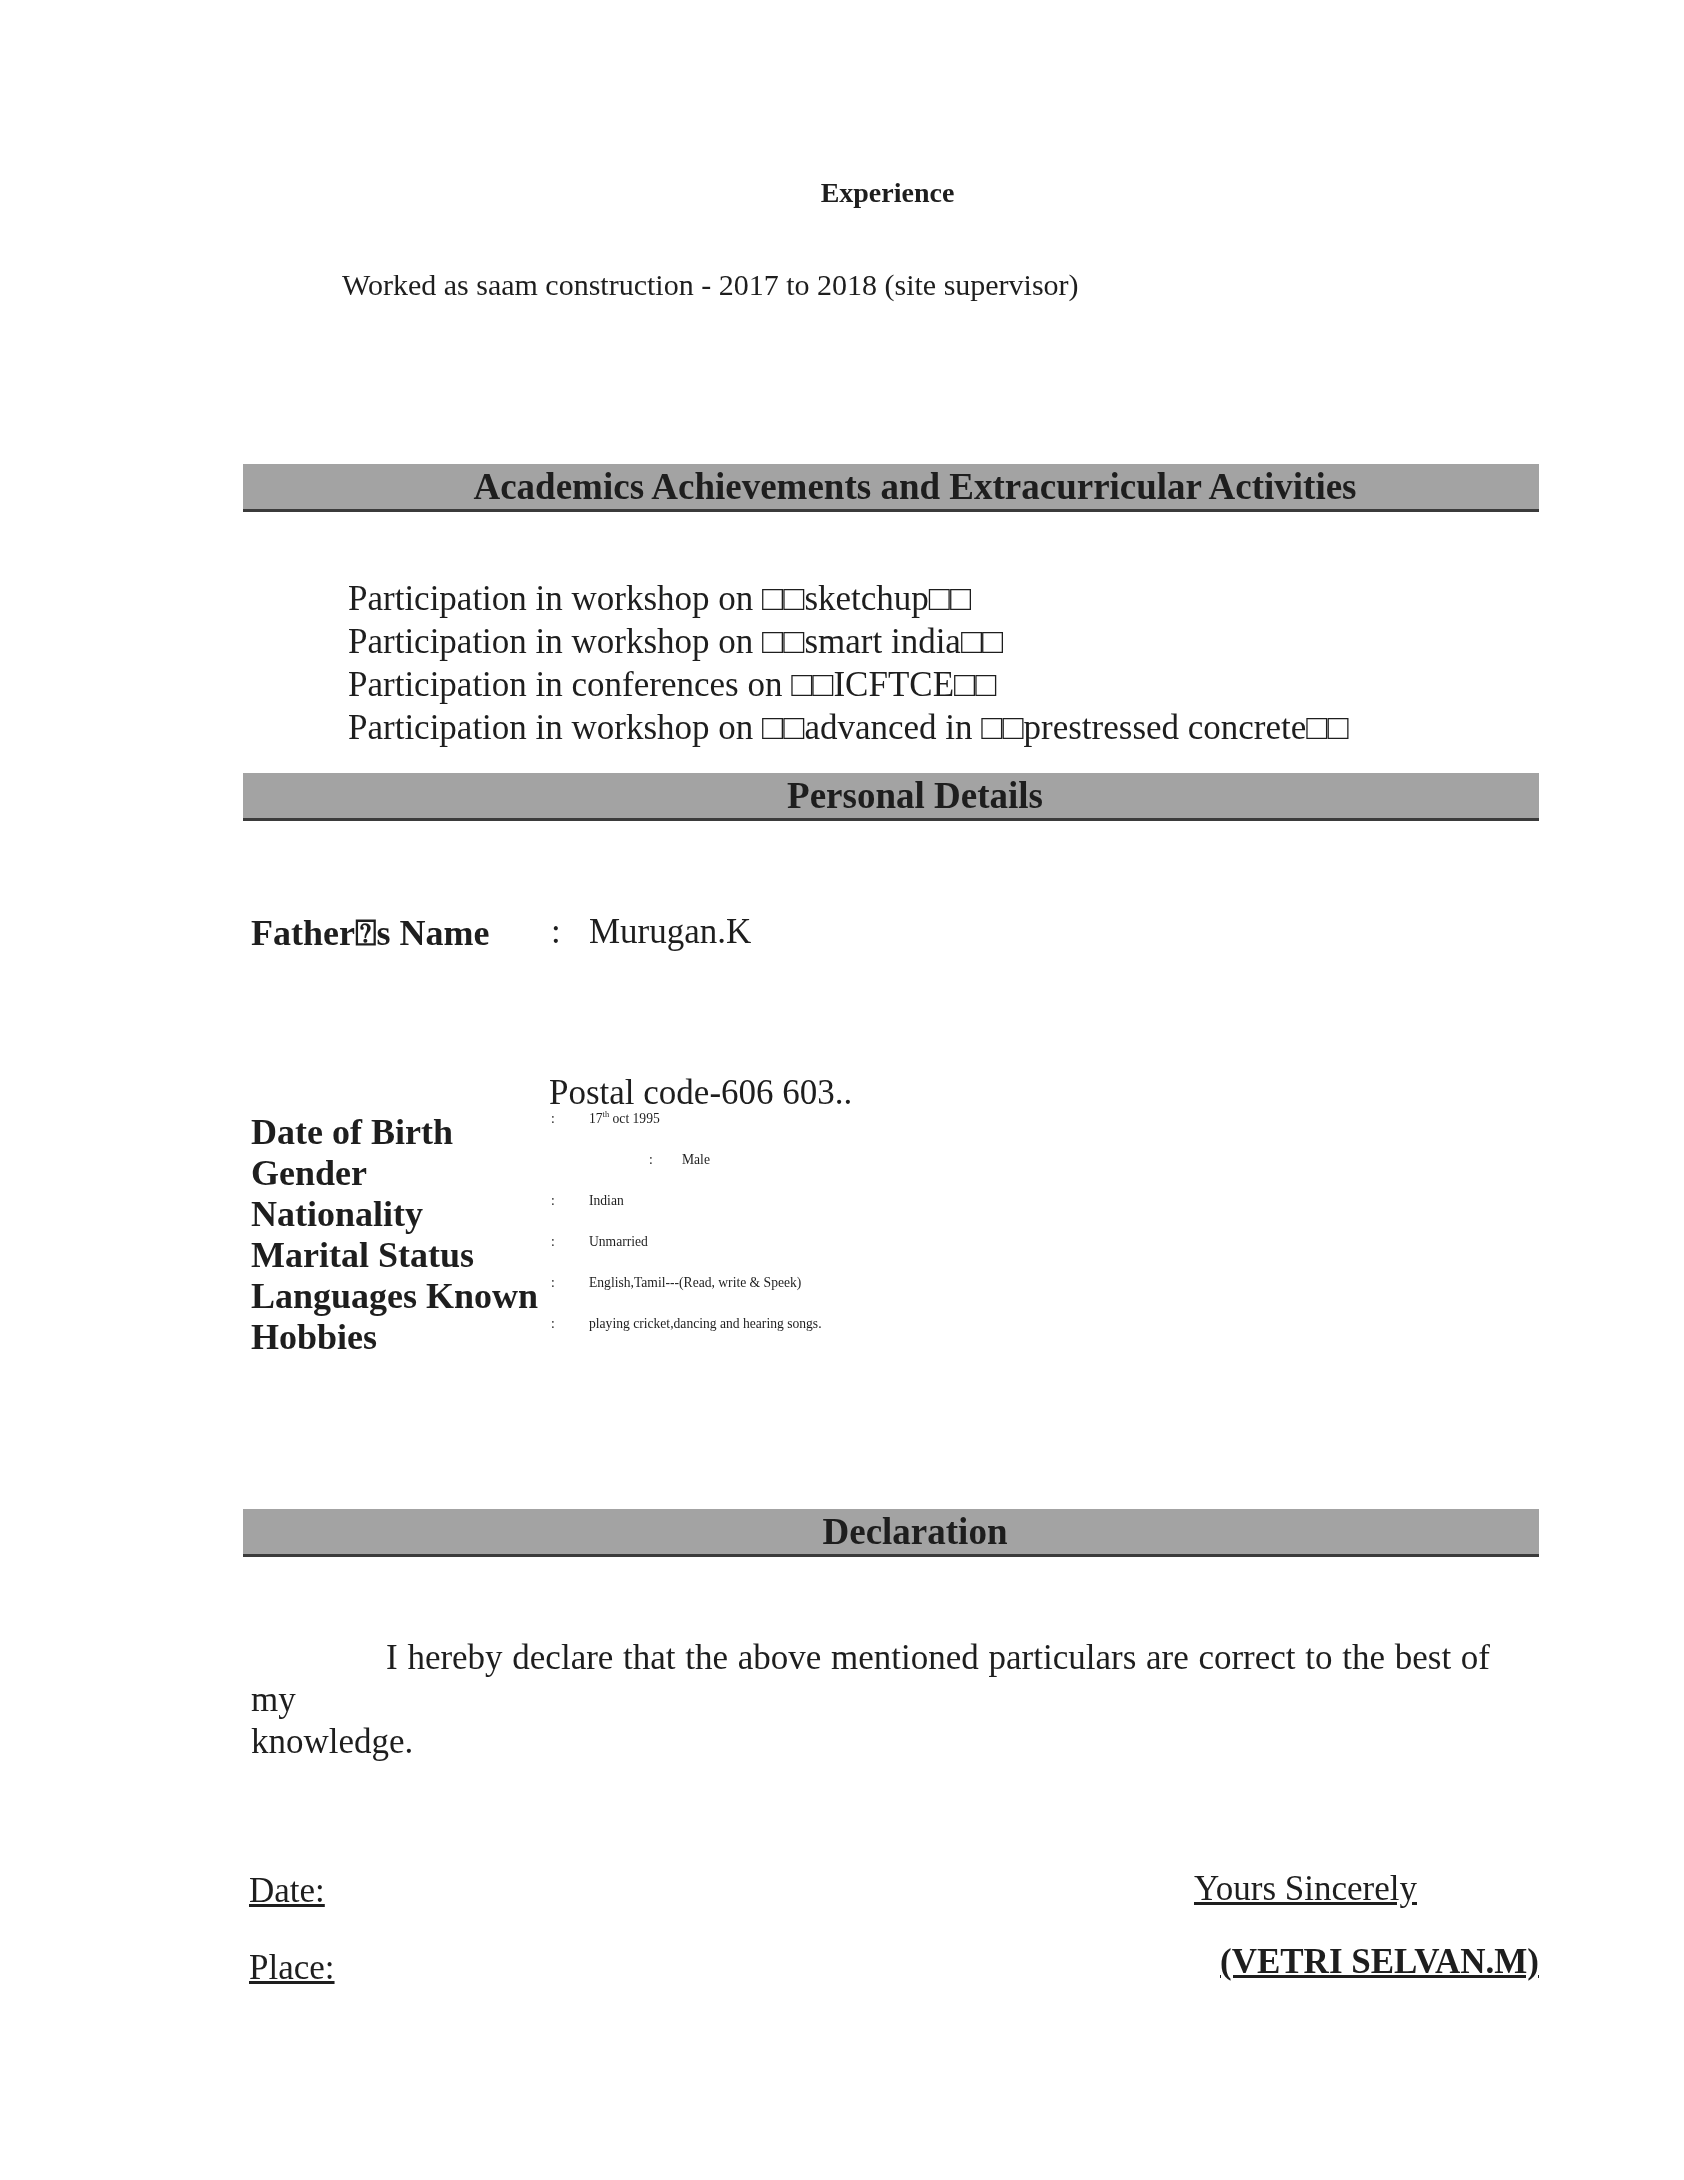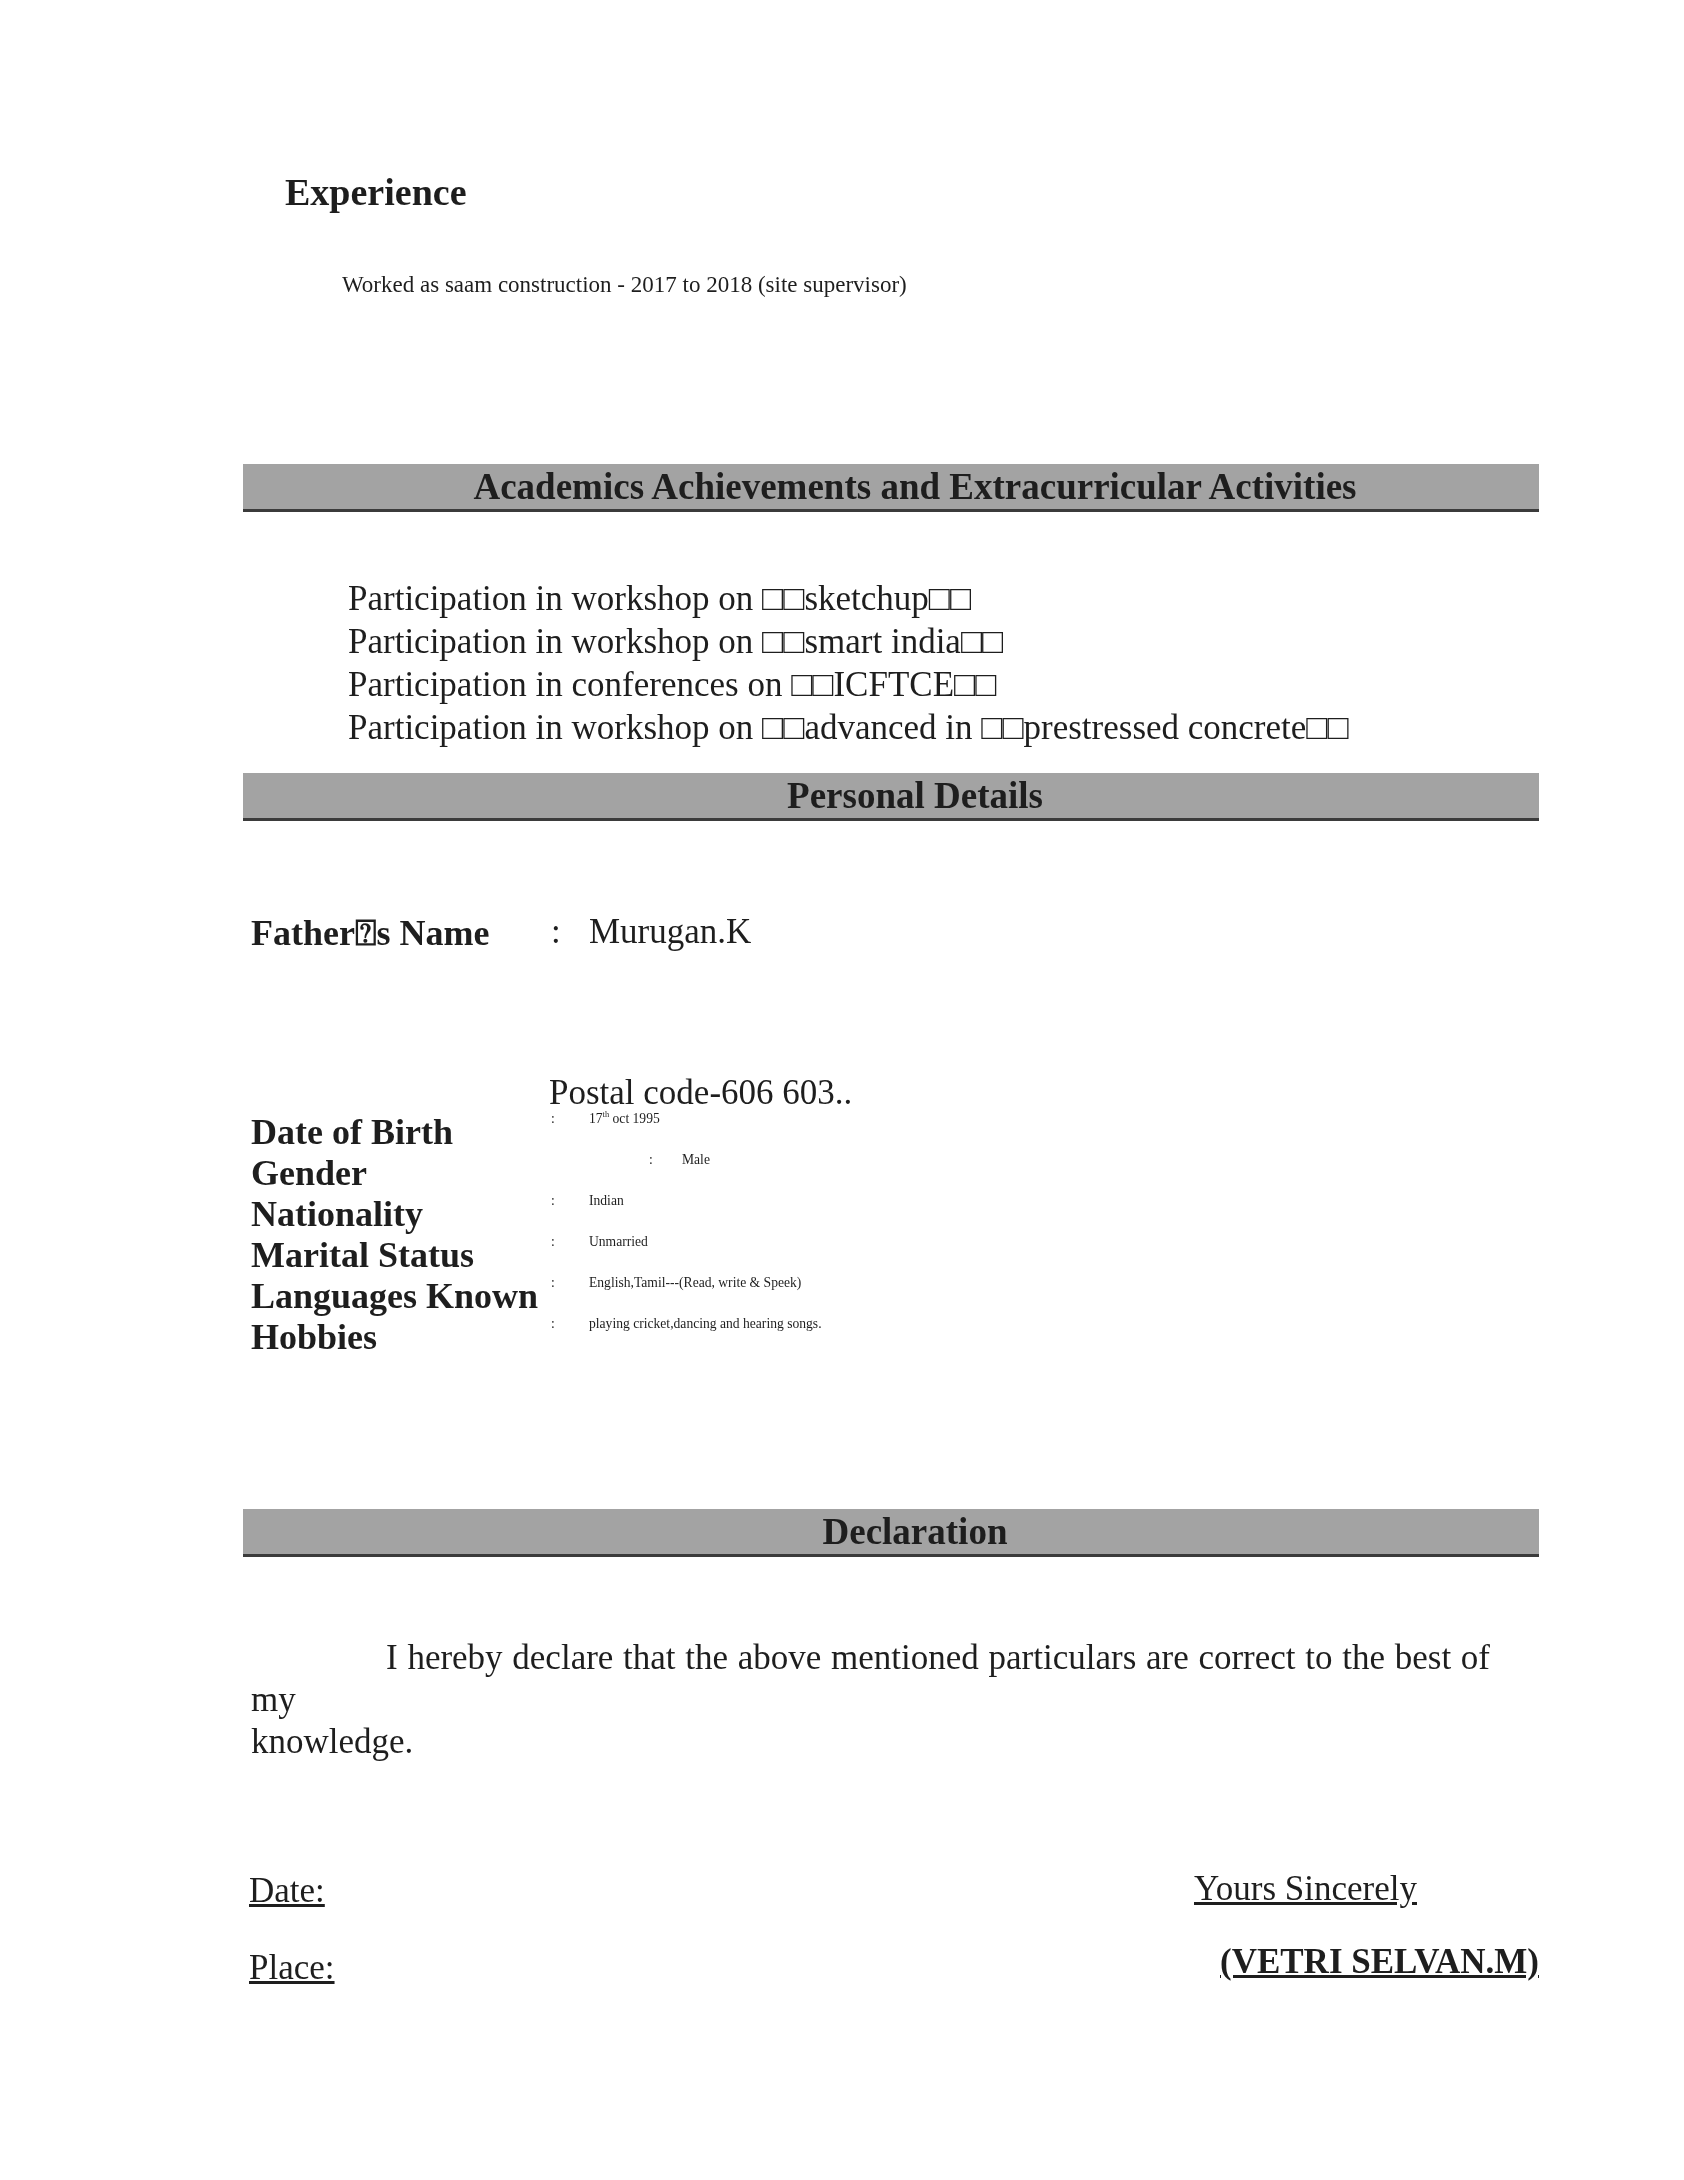--- a/index.html
+++ b/index.html
@@ -9,33 +9,33 @@
     background:#ffffff;
     font-family:"Liberation Serif","DejaVu Serif","DejaVu Sans",serif;
     color:#1e1e1e;
     overflow:hidden;
   }
   .abs{position:absolute;}
   
   .doc-title{
     left:251px;top:171px;width:1239px;
     padding-left:34px;box-sizing:border-box;
-    text-align:left;font-weight:bold;font-size:38px;line-height:43px;
+    text-align:center;font-weight:bold;font-size:28px;line-height:43px;
   }
   .band{
     left:243px;width:1248px;height:45px;
     background:#a3a3a3;
     border-bottom:3.4px solid #3b3b3b;
     display:flex;align-items:center;justify-content:center;
     padding-left:48px;box-sizing:content-box;
   }
   .band-title{font-weight:bold;font-size:37px;}
   
   .bodytext{font-size:35px;line-height:43px;margin-left:12px;}
-  .exp-lines{left:342px;top:263px;line-height:44px;font-size:23px;}
+  .exp-lines{left:342px;top:263px;line-height:44px;font-size:30px;}
   .ach-list{left:348px;top:577px;line-height:43px;font-size:35px;}
   
   .prow{position:absolute;left:251px;height:42px;font-size:35px;}
   .plabel{position:absolute;left:0;top:0;font-weight:bold;font-size:36px;white-space:nowrap;}
   .pcolon{position:absolute;left:300px;top:0;}
   .pvalue{position:absolute;left:338px;top:0;white-space:nowrap;}
   .gender .pcolon{left:398px;}
   .gender .pvalue{left:431px;}
   .rows-block{left:251px;top:1111px;width:1278px;}
   .rows-block .rrow{position:relative;height:41px;}

